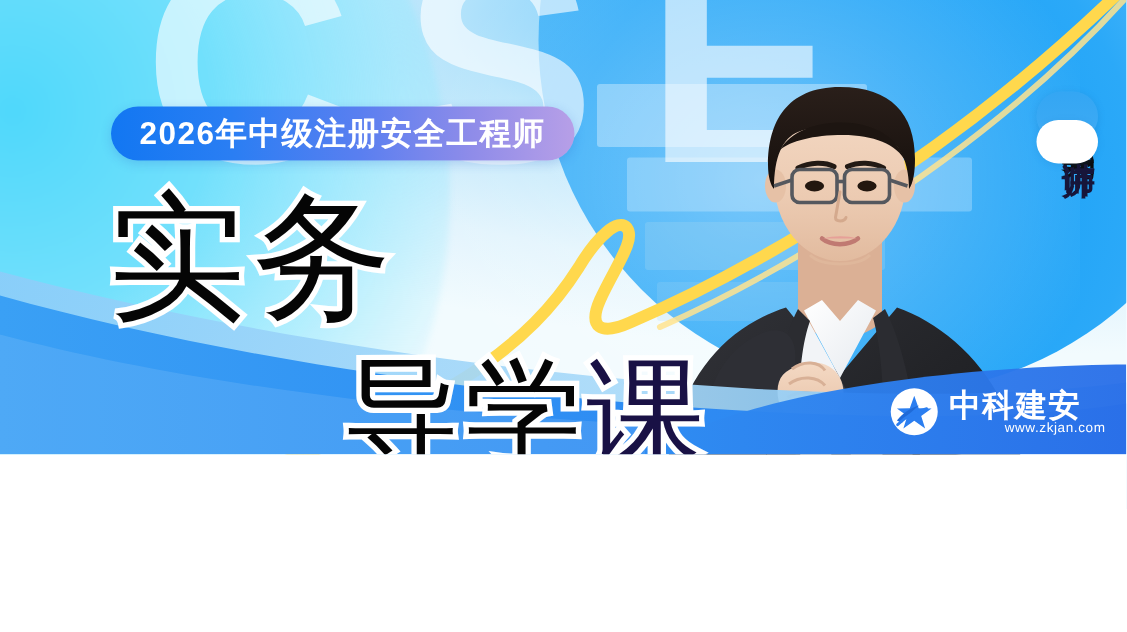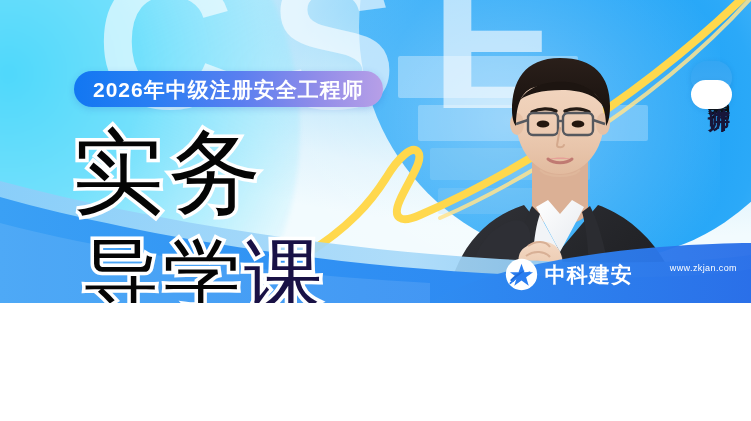--- a/index.html
+++ b/index.html
@@ -144,20 +144,21 @@
     text-shadow: 0 0 2px rgba(255,255,255,0.9);
   }
   .line2 {
     font-size: 78px;
     letter-spacing: 3px;
     margin-top: 18px;
     margin-left: 10px;
     color: #050505;
     -webkit-text-stroke: 7px #ffffff;
     paint-order: stroke fill;
+    text-align: right;
   }
   .line2 .accent { color: #191145; }
 
   
   .instructor {
     position: absolute;
     right: 19px;
     top: 61px;
     width: 41px;
     display: flex;
@@ -203,20 +204,21 @@
     align-items: center;
     gap: 7px;
   }
   .logo-mark {
     width: 33px;
     height: 33px;
     flex: 0 0 33px;
   }
   .logo-textwrap {
     display: flex;
+    flex-direction: column;
     line-height: 1;
   }
   .logo-cn {
     color: #ffffff;
     font-size: 21px;
     font-weight: 700;
     letter-spacing: 1px;
   }
   .logo-url {
     color: #ffffff;

